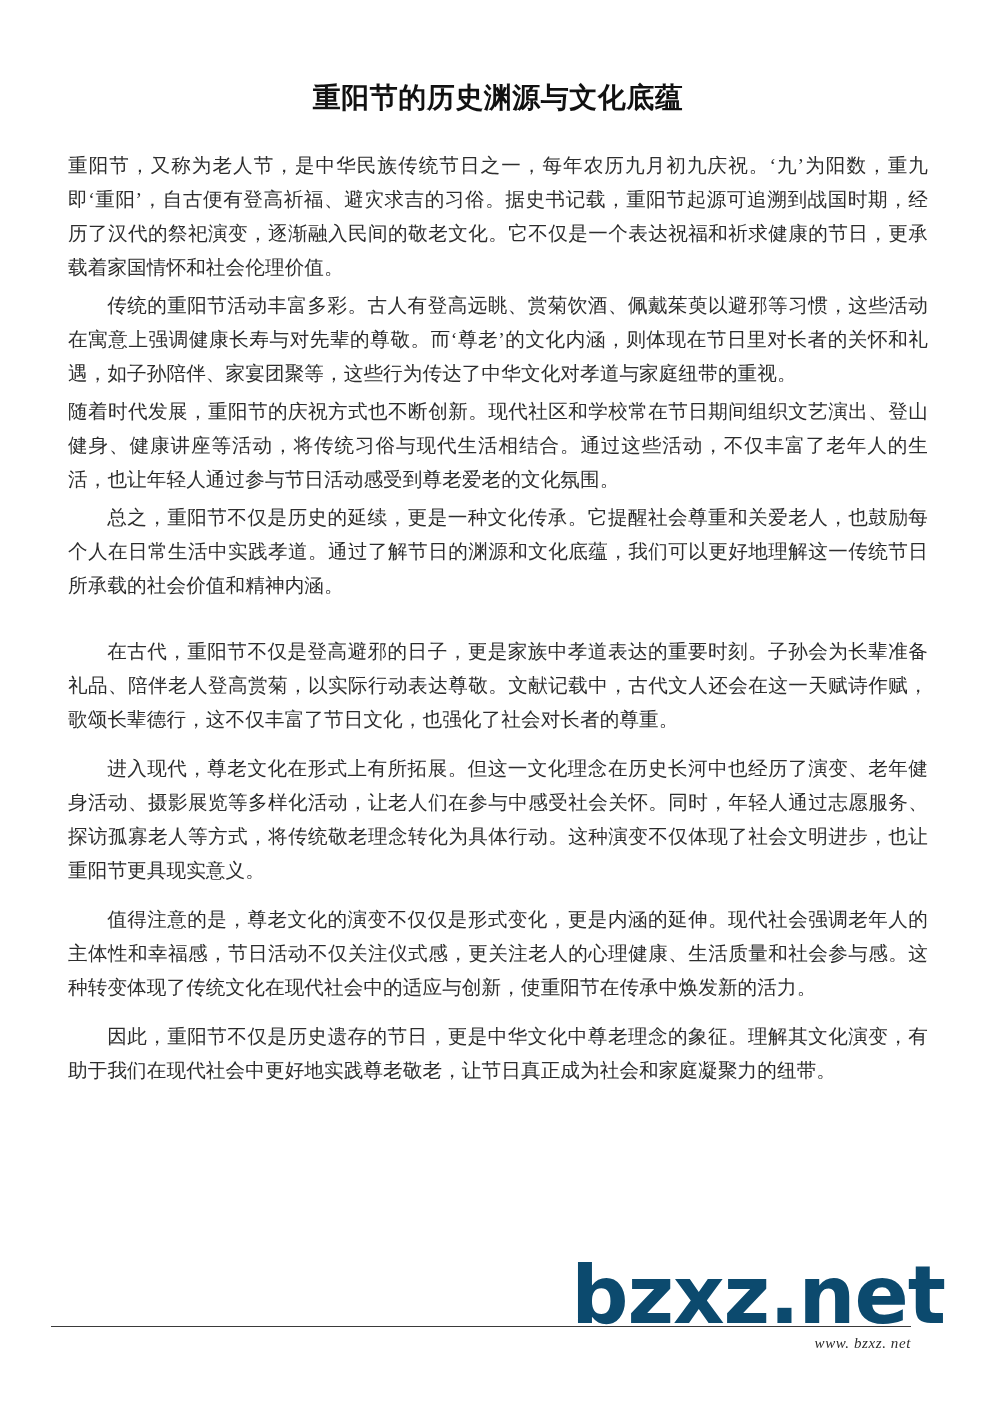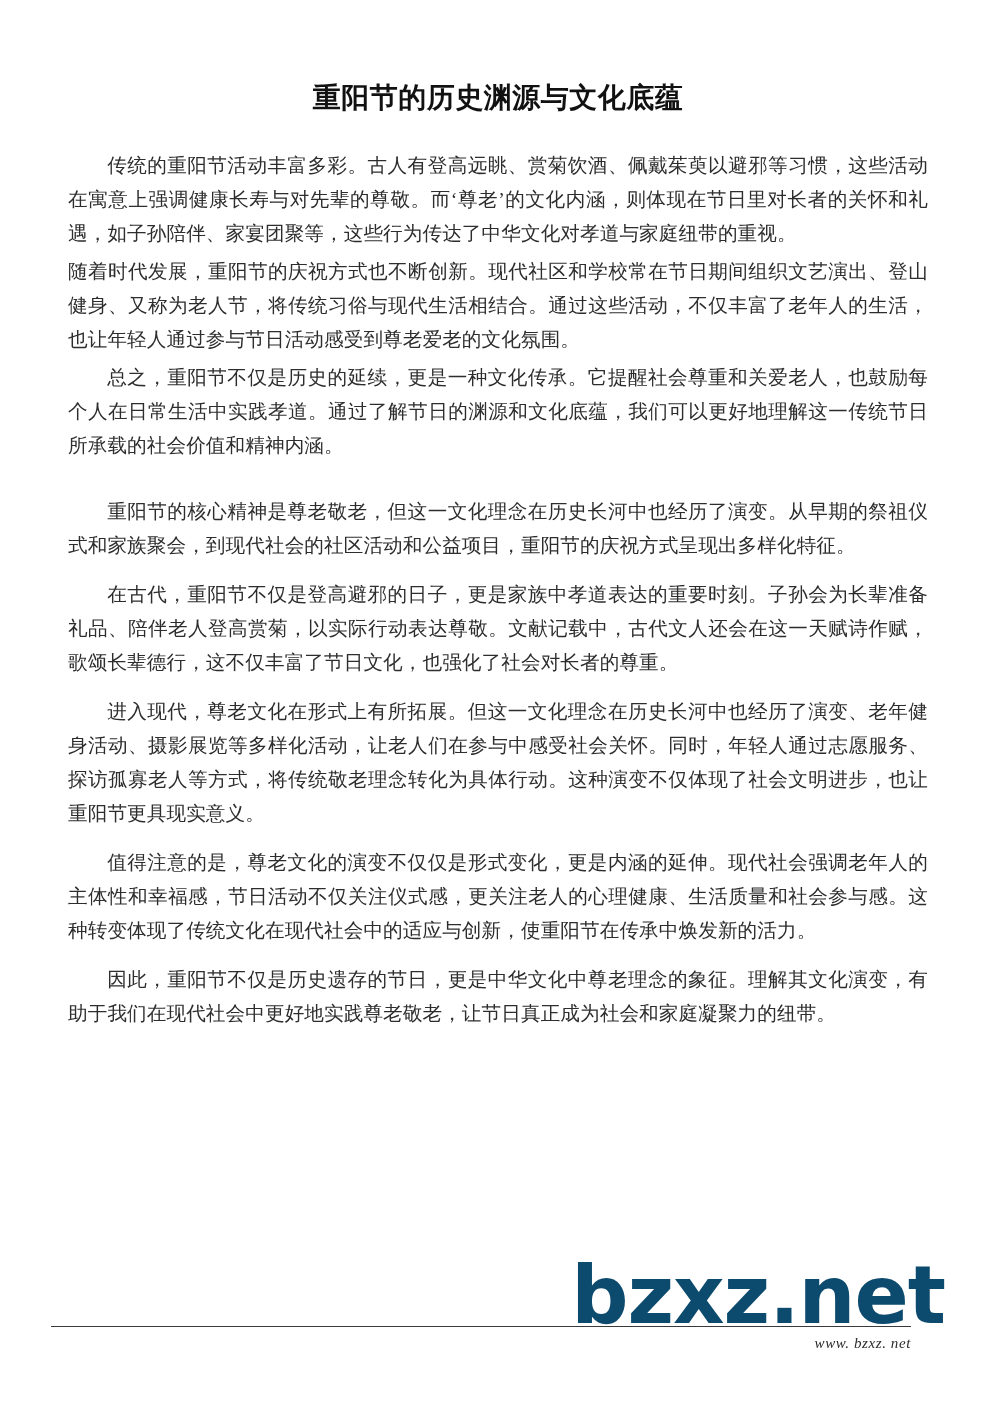--- a/index.html
+++ b/index.html
@@ -111,28 +111,28 @@
 
 <div class="page">
 
   <div class="watermark">bzxz.net</div>
 
   <div class="content">
 
     <h1 class="section-title" id="section-1-title">重阳节的历史渊源与文化底蕴</h1>
 
     <div id="section-1-body">
+      <p class="para">重阳节，又称为老人节，是中华民族传统节日之一，每年农历九月初九庆祝。‘九’为阳数，重九即‘重阳’，自古便有登高祈福、避灾求吉的习俗。据史书记载，重阳节起源可追溯到战国时期，经历了汉代的祭祀演变，逐渐融入民间的敬老文化。它不仅是一个表达祝福和祈求健康的节日，更承载着家国情怀和社会伦理价值。</p>
       <p class="para indent">传统的重阳节活动丰富多彩。古人有登高远眺、赏菊饮酒、佩戴茱萸以避邪等习惯，这些活动在寓意上强调健康长寿与对先辈的尊敬。而‘尊老’的文化内涵，则体现在节日里对长者的关怀和礼遇，如子孙陪伴、家宴团聚等，这些行为传达了中华文化对孝道与家庭纽带的重视。</p>
-      <p class="para">随着时代发展，重阳节的庆祝方式也不断创新。现代社区和学校常在节日期间组织文艺演出、登山健身、又称为老人节，将传统习俗与现代生活相结合。通过这些活动，不仅丰富了老年人的生活，也让年轻人通过参与节日活动感受到尊老爱老的文化氛围。</p>
+      <p class="para">随着时代发展，重阳节的庆祝方式也不断创新。现代社区和学校常在节日期间组织文艺演出、登山健身、健康讲座等活动，将传统习俗与现代生活相结合。通过这些活动，不仅丰富了老年人的生活，也让年轻人通过参与节日活动感受到尊老爱老的文化氛围。</p>
       <p class="para indent">总之，重阳节不仅是历史的延续，更是一种文化传承。它提醒社会尊重和关爱老人，也鼓励每个人在日常生活中实践孝道。通过了解节日的渊源和文化底蕴，我们可以更好地理解这一传统节日所承载的社会价值和精神内涵。</p>
     </div>
 
 
     <div id="section-2-body">
-      <p class="para indent">重阳节的核心精神是尊老敬老，但这一文化理念在历史长河中也经历了演变。从早期的祭祖仪式和家族聚会，到现代社会的社区活动和公益项目，重阳节的庆祝方式呈现出多样化特征。</p>
       <p class="para indent">在古代，重阳节不仅是登高避邪的日子，更是家族中孝道表达的重要时刻。子孙会为长辈准备礼品、陪伴老人登高赏菊，以实际行动表达尊敬。文献记载中，古代文人还会在这一天赋诗作赋，歌颂长辈德行，这不仅丰富了节日文化，也强化了社会对长者的尊重。</p>
       <p class="para indent">进入现代，尊老文化在形式上有所拓展。但这一文化理念在历史长河中也经历了演变、老年健身活动、摄影展览等多样化活动，让老人们在参与中感受社会关怀。同时，年轻人通过志愿服务、探访孤寡老人等方式，将传统敬老理念转化为具体行动。这种演变不仅体现了社会文明进步，也让重阳节更具现实意义。</p>
       <p class="para indent">值得注意的是，尊老文化的演变不仅仅是形式变化，更是内涵的延伸。现代社会强调老年人的主体性和幸福感，节日活动不仅关注仪式感，更关注老人的心理健康、生活质量和社会参与感。这种转变体现了传统文化在现代社会中的适应与创新，使重阳节在传承中焕发新的活力。</p>
       <p class="para indent">因此，重阳节不仅是历史遗存的节日，更是中华文化中尊老理念的象征。理解其文化演变，有助于我们在现代社会中更好地实践尊老敬老，让节日真正成为社会和家庭凝聚力的纽带。</p>
     </div>
 
   </div>
 
   <div class="footer">
     <div class="footer-rule"></div>

